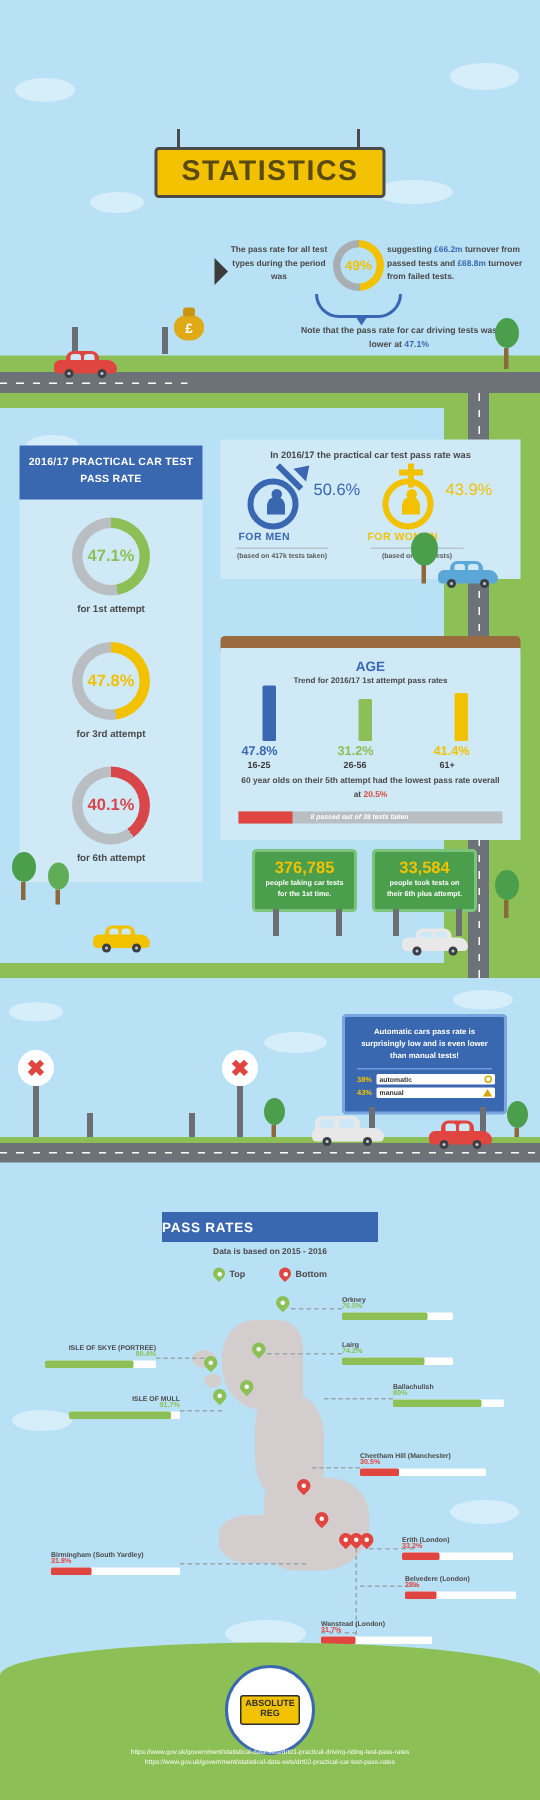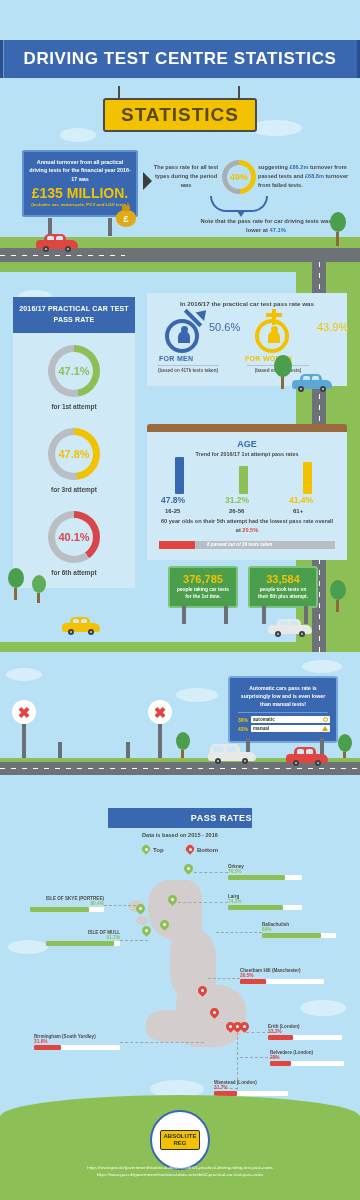--- a/index.html
+++ b/index.html
@@ -150,21 +150,21 @@
   .bsign .s1 { font-size:5.2px; line-height:1.55; font-weight:bold;}
   .bsign .hr { border-top:1px solid #6f9ad6; margin:4px 2px 3px;}
   .mrow { display:flex; align-items:center; gap:3px; margin-bottom:2px;}
   .mrow .pc { font-size:5px; font-weight:bold; color:#f2c200; width:12px; text-align:right;}
   .mrow .bx { flex:1; background:#fff; height:7px; border-radius:1px; position:relative;}
   .mrow .bx span{ position:absolute; left:2px; top:1px; font-size:4.6px; color:#333; font-weight:bold;}
 
   
   .mapsec { position:absolute; left:0; top:780px; width:360px; height:330px; background:#b9e1f5;}
   .pr-h { position:absolute; left:108px; top:808px; width:144px; background:#3a68b0;
-     color:#fff; text-align:right; font-weight:bold; font-size:9px; padding:5px 0; letter-spacing:.5px;}
+     color:#fff; text-align:left; font-weight:bold; font-size:9px; padding:5px 0; letter-spacing:.5px;}
   .pr-s { position:absolute; left:80px; top:832px; width:200px; text-align:center;
      font-size:5.6px; color:#4a4a4a; font-weight:bold;}
   .leg { position:absolute; top:845px; display:flex; gap:3px; align-items:center;
      font-size:6px; color:#4a4a4a; font-weight:bold;}
 
   .pin { position:absolute; width:9px; height:12px; }
   .pin .p { position:absolute; width:9px; height:9px; border-radius:50% 50% 50% 0;
      transform:rotate(-45deg); }
   .pin .c { position:absolute; left:3px; top:3px; width:3px; height:3px; background:#fff; border-radius:50%;}
 
@@ -196,32 +196,24 @@
 
 <div class="page">
 
   <div class="sky" style="top:0;height:250px;"></div>
   <div class="cloud" style="left:10px;top:52px;width:40px;height:16px;"></div>
   <div class="cloud" style="left:300px;top:42px;width:46px;height:18px;"></div>
   <div class="cloud" style="left:60px;top:128px;width:36px;height:14px;"></div>
   <div class="cloud" style="left:250px;top:120px;width:52px;height:16px;"></div>
   <div class="cloud" style="left:150px;top:112px;width:30px;height:12px;"></div>
 
-  <div class="banner-wrap">
-    <div class="banner">DRIVING TEST CENTRE STATISTICS</div>
-  </div>
   <div class="hang-l"></div>
   <div class="hang-r"></div>
   <div class="uncovered">STATISTICS</div>
 
-  <div class="bb">
-    <div class="t1">Annual turnover from all practical driving tests for the financial year 2016-17 was</div>
-    <div class="big">£135 MILLION.</div>
-    <div class="t2">(Includes car, motorcycle, PCV and LGV tests.)</div>
-  </div>
   <div class="bb-leg" style="left:48px;"></div>
   <div class="bb-leg" style="left:108px;"></div>
 
   <div class="moneybag">
     <div class="body"></div>
       <div class="neck"></div>
     <div class="p">£</div>
   </div>
 
   <div class="arrow-black"></div>
@@ -306,21 +298,21 @@
     <div class="gpct" style="left:62px;top:28px;color:#3a68b0;">50.6%</div>
     <div class="glab" style="left:12px;top:62px;color:#3a68b0;">FOR MEN</div>
     <div class="gsub" style="left:10px;top:72px;width:62px;">(based on 417k tests taken)</div>
 
     <div class="gsym" style="left:108px;top:26px;border-color:#f2c200;">
       <div style="position:absolute;left:13px;top:-14px;width:4px;height:16px;background:#f2c200;"></div>
       <div style="position:absolute;left:7px;top:-10px;width:16px;height:4px;background:#f2c200;"></div>
       <div style="position:absolute;left:9px;top:8px;width:12px;height:12px;background:#f2c200;border-radius:50% 50% 0 0;"></div>
       <div style="position:absolute;left:12px;top:3px;width:7px;height:7px;background:#f2c200;border-radius:50%;"></div>
     </div>
-    <div class="gpct" style="left:150px;top:28px;color:#f2c200;margin-left:20px;">43.9%</div>
+    <div class="gpct" style="left:150px;top:28px;color:#f2c200;">43.9%</div>
     <div class="glab" style="left:98px;top:62px;color:#f2c200;">FOR WOMEN</div>
     <div class="gsub" style="left:100px;top:72px;width:62px;">(based on 397k tests)</div>
   </div>
 
   <div class="car" style="left:292px;top:372px;width:40px;height:20px;">
     <div class="croof" style="left:8px;top:2px;width:22px;height:9px;background:#5aa7d8;"></div>
     <div class="win" style="left:11px;top:4px;width:7px;height:6px;"></div>
     <div class="win" style="left:20px;top:4px;width:7px;height:6px;"></div>
     <div class="cbody" style="width:40px;height:9px;background:#5aa7d8;"></div>
     <div class="wheel" style="left:6px;"></div>

